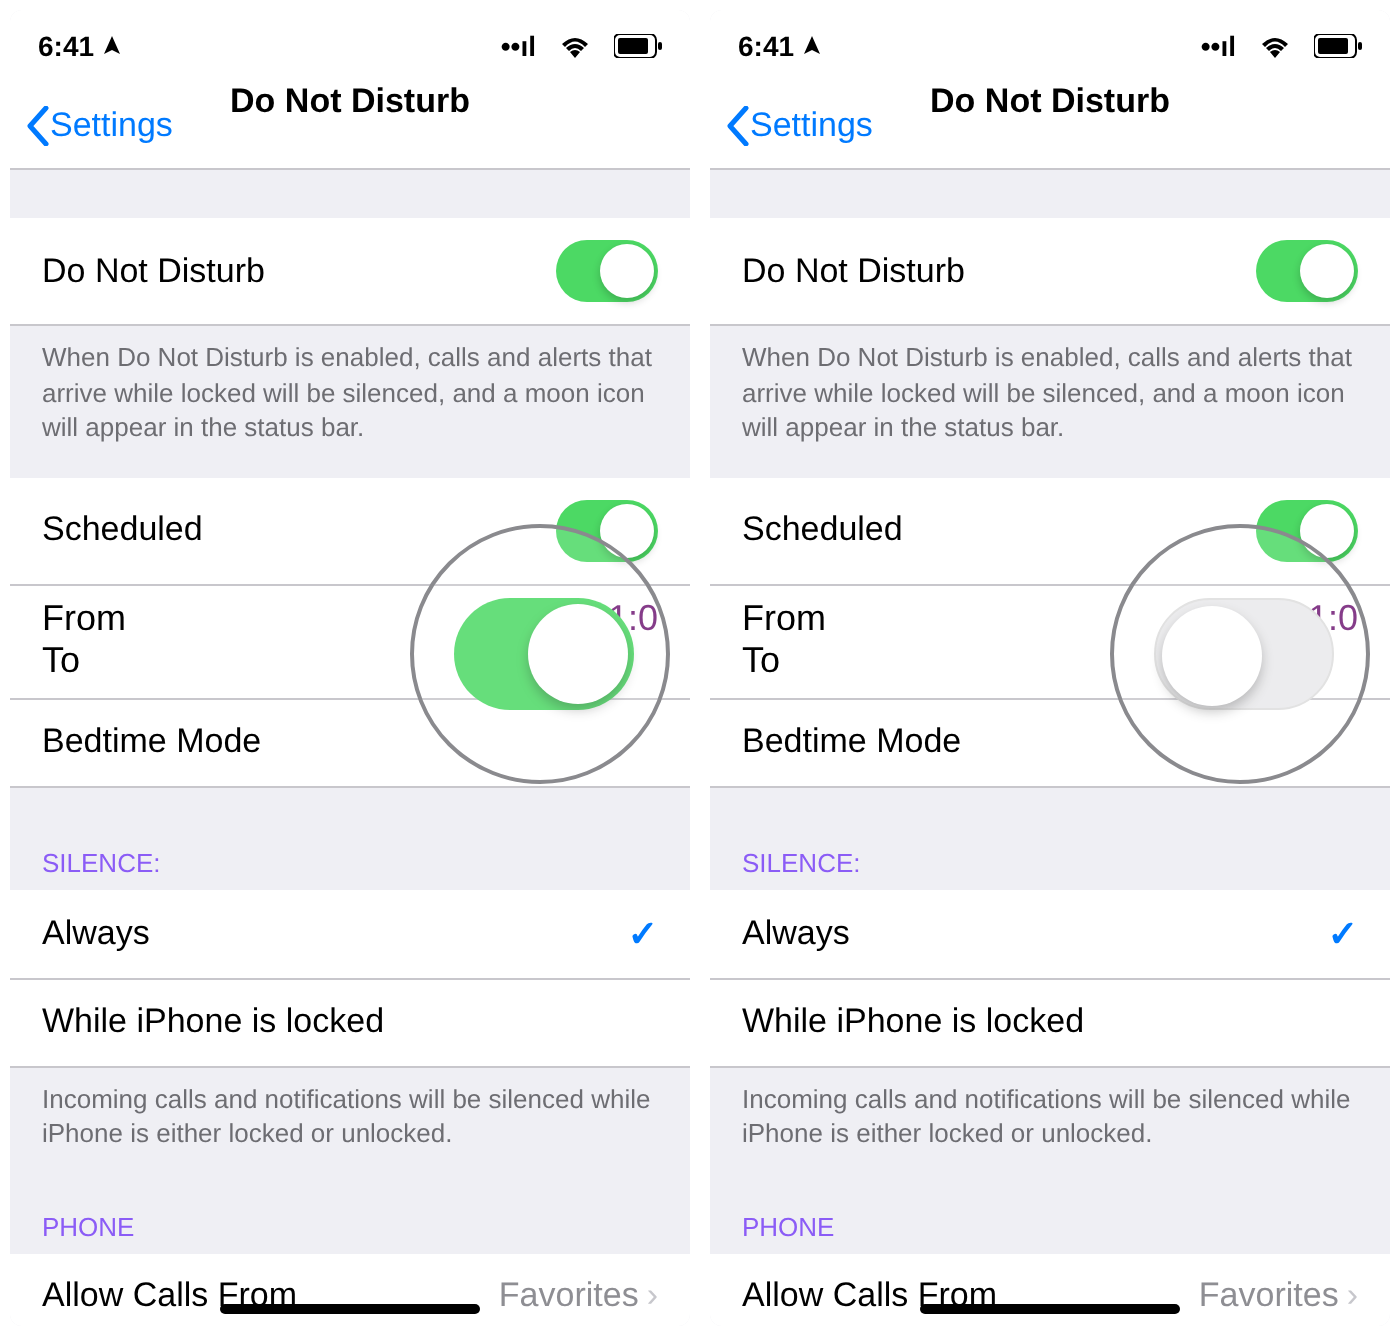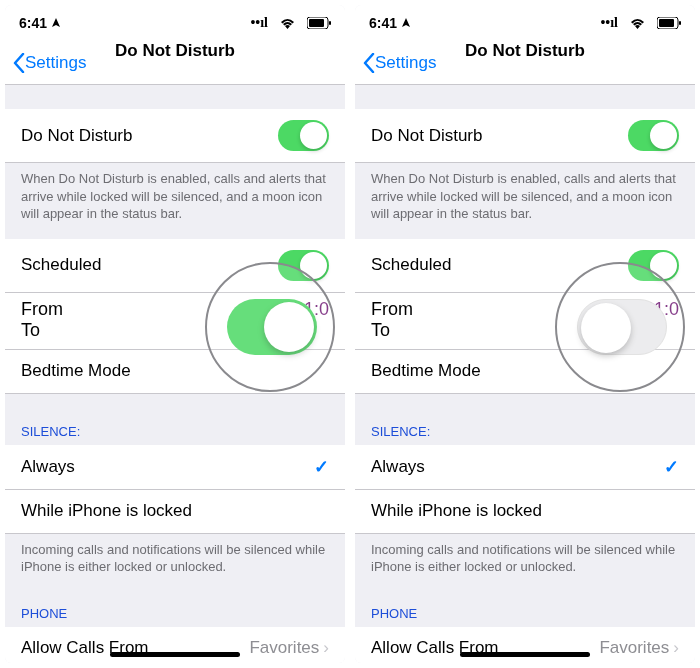--- a/index.html
+++ b/index.html
@@ -24,21 +24,21 @@
       height: 36px;
       background: #fff;
       display: flex;
       justify-content: space-between;
       align-items: center;
       padding: 0 14px;
       font-size: 14px;
       font-weight: 600;
     }
     .status-left { display: flex; align-items: center; gap: 4px; }
-    .status-right { display: flex; align-items: center; gap: 12px; font-family: Liberation Serif, serif; }
+    .status-right { display: flex; align-items: center; gap: 12px; }
     .nav-bar {
       height: 44px;
       background: #fff;
       display: flex;
       border-bottom: 1px solid #c8c7cc;
       position: relative;
     }
     .nav-back {
       display: flex;
       align-items: center;
@@ -72,21 +72,21 @@
     .cell-label { color: #000; }
     .cell-value { color: #8e8e93; display: flex; align-items: center; gap: 4px; }
     .footer-text {
       font-size: 13px;
       color: #6d6d72;
       padding: 7px 16px 16px;
       line-height: 1.35;
     }
     .header-text {
       font-size: 13px;
-      color: #1d4ed8;
+      color: #8b5cf6;
       padding: 14px 16px 6px;
       text-transform: uppercase;
     }
     .toggle {
       width: 51px;
       height: 31px;
       border-radius: 16px;
       position: relative;
       cursor: pointer;
     }

